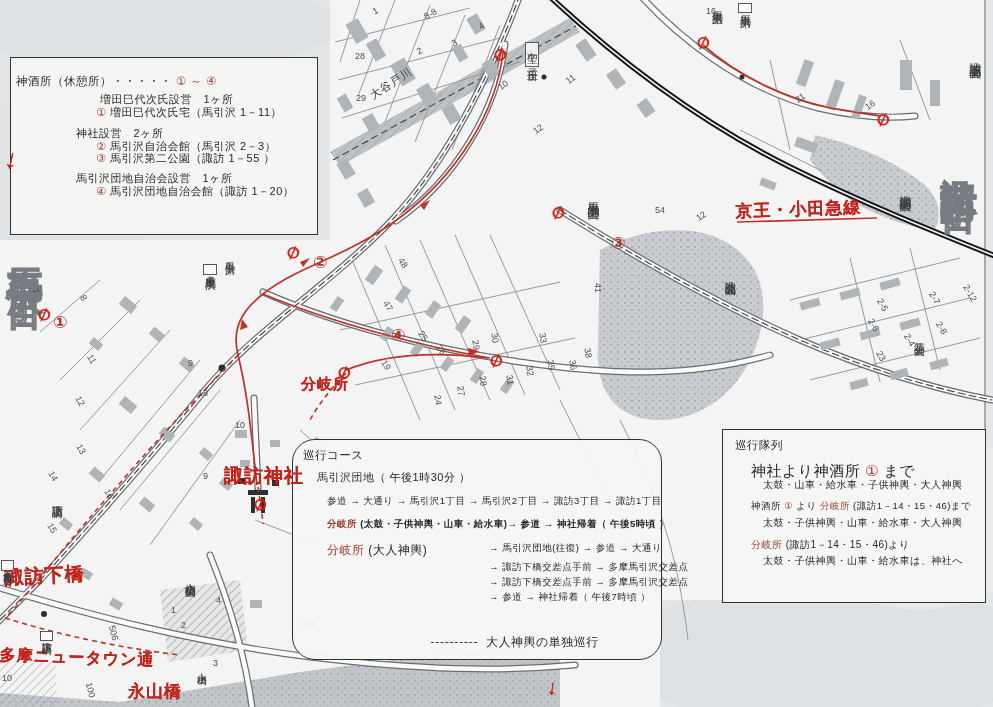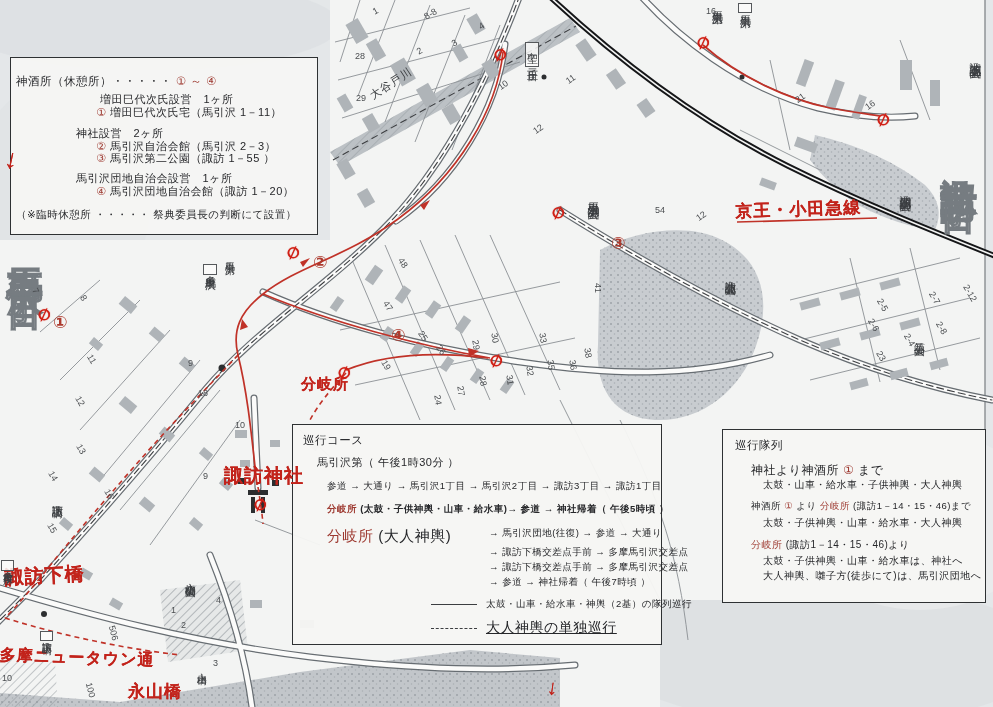--- a/index.html
+++ b/index.html
@@ -321,40 +321,37 @@
 
   <div class="info-box" id="box-rest" style="left:10px;top:57px;width:306px;height:176px;">
       <div class="box-row" style="left: 5px; top: 16px; font-size: 11.5px;"><span>神酒所（休憩所）・・・・・ </span><span class="red-seg">① ～ ④</span></div>
       <div class="box-row" style="left: 65px; top: 34px; font-size: 11px; margin-left: 24px;"><span>増田巳代次氏設営　1ヶ所</span></div>
       <div class="box-row" style="left: 85px; top: 47px; font-size: 11px;"><span class="red-seg">①</span><span> 増田巳代次氏宅（馬引沢 1－11）</span></div>
       <div class="box-row" style="left: 65px; top: 68px; font-size: 11px;"><span>神社設営　2ヶ所</span></div>
       <div class="box-row" style="left: 85px; top: 81px; font-size: 11px;"><span class="red-seg">②</span><span> 馬引沢自治会館（馬引沢 2－3）</span></div>
       <div class="box-row" style="left: 85px; top: 93px; font-size: 11px;"><span class="red-seg">③</span><span> 馬引沢第二公園（諏訪 1－55 ）</span></div>
       <div class="box-row" style="left: 65px; top: 113px; font-size: 11px;"><span>馬引沢団地自治会設営　1ヶ所</span></div>
       <div class="box-row" style="left: 85px; top: 126px; font-size: 11px;"><span class="red-seg">④</span><span> 馬引沢団地自治会館（諏訪 1－20）</span></div>
-      <div class="box-row" style="left: 5px; top: 150px; font-size: 10.5px;"><span>（※臨時休憩所 ・・・・・ 祭典委員長の判断にて設置）</span></div>
     </div>
 
-  <div class="info-box" id="box-course" style="left:292px;top:424px;width:368px;height:219px;">
+  <div class="info-box" id="box-course" style="left:292px;top:439px;width:368px;height:219px;border-radius:23px;">
       <div class="box-row" style="left: 10px; top: 8px; font-size: 11.5px;"><span>巡行コース</span></div>
-      <div class="box-row" style="left: 24px; top: 30px; font-size: 11px;"><span>馬引沢第（ 午後1時30分 ）</span></div>
+      <div class="box-row" style="left: 24px; top: 30px; font-size: 11px;"><span>馬引沢団地（ 午後1時30分 ）</span></div>
       <div class="box-row" style="left: 34px; top: 55px; font-size: 9.5px;"><span>参道 → 大通り → 馬引沢1丁目 → 馬引沢2丁目 → 諏訪3丁目 → 諏訪1丁目</span></div>
       <div class="box-row" style="left: 34px; top: 78px; font-size: 9.5px; font-weight: bold;"><span class="red-seg">分岐所</span><span> (太鼓・子供神輿・山車・給水車)→ 参道 → 神社帰着（ 午後5時頃 ）</span></div>
-      <div class="box-row" style="left: 34px; top: 102px; font-size: 15px; text-align: right;"><span class="red-seg">分岐所</span><span> (大人神輿)</span></div>
+      <div class="box-row" style="left: 34px; top: 102px; font-size: 12px; text-align: right;"><span class="red-seg">分岐所</span><span> (大人神輿)</span></div>
       <div class="box-row" style="left: 196px; top: 102px; font-size: 9.5px;"><span>→ 馬引沢団地(往復) → 参道 → 大通り</span></div>
       <div class="box-row" style="left: 196px; top: 121px; font-size: 9.5px;"><span>→ 諏訪下橋交差点手前 → 多摩馬引沢交差点</span></div>
       <div class="box-row" style="left: 196px; top: 136px; font-size: 9.5px;"><span>→ 諏訪下橋交差点手前 → 多摩馬引沢交差点</span></div>
       <div class="box-row" style="left: 196px; top: 151px; font-size: 9.5px;"><span>→ 参道 → 神社帰着（ 午後7時頃 ）</span></div>
-      <div class="box-row" style="left: 138px; top: 173px; font-size: 9.5px;"><span class="legend-line"></span><span>太鼓・山車・給水車・神輿（2基）の隊列巡行</span></div>
-      <div class="box-row" style="left: 138px; top: 194px; font-size: 14px; text-decoration: underline;"><span class="legend-line dashed"></span><span>大人神輿の単独巡行</span></div>
+      <div class="box-row" style="left: 138px; top: 194px; font-size: 12px;"><span class="legend-line dashed"></span><span>大人神輿の単独巡行</span></div>
     </div>
 
   <div class="info-box" id="box-formation" style="left:722px;top:429px;width:262px;height:172px;">
       <div class="box-row" style="left: 12px; top: 8px; font-size: 11.5px;"><span>巡行隊列</span></div>
-      <div class="box-row" style="left: 28px; top: 32px; font-size: 12px;"><span>神社より神酒所 </span><span class="red-seg">①</span><span> まで</span></div>
+      <div class="box-row" style="left: 28px; top: 32px; font-size: 15px;"><span>神社より神酒所 </span><span class="red-seg">①</span><span> まで</span></div>
       <div class="box-row" style="left: 40px; top: 48px; font-size: 10px;"><span>太鼓・山車・給水車・子供神輿・大人神輿</span></div>
       <div class="box-row" style="left: 28px; top: 70px; font-size: 9.5px;"><span>神酒所 </span><span class="red-seg">①</span><span> より </span><span class="red-seg">分岐所</span><span> (諏訪1－14・15・46)まで</span></div>
       <div class="box-row" style="left: 40px; top: 86px; font-size: 10px;"><span>太鼓・子供神輿・山車・給水車・大人神輿</span></div>
       <div class="box-row" style="left: 28px; top: 108px; font-size: 10px;"><span class="red-seg">分岐所</span><span> (諏訪1－14・15・46)より</span></div>
       <div class="box-row" style="left: 40px; top: 124px; font-size: 10px;"><span>太鼓・子供神輿・山車・給水車は、神社へ</span></div>
-      <div class="box-row" style="left: 40px; top: 139px; font-size: 10px;"><span>大人神輿、囃子方(徒歩にて)は、馬引沢団地へ</span></div>
     </div>
 </div>
 
 </body></html>

